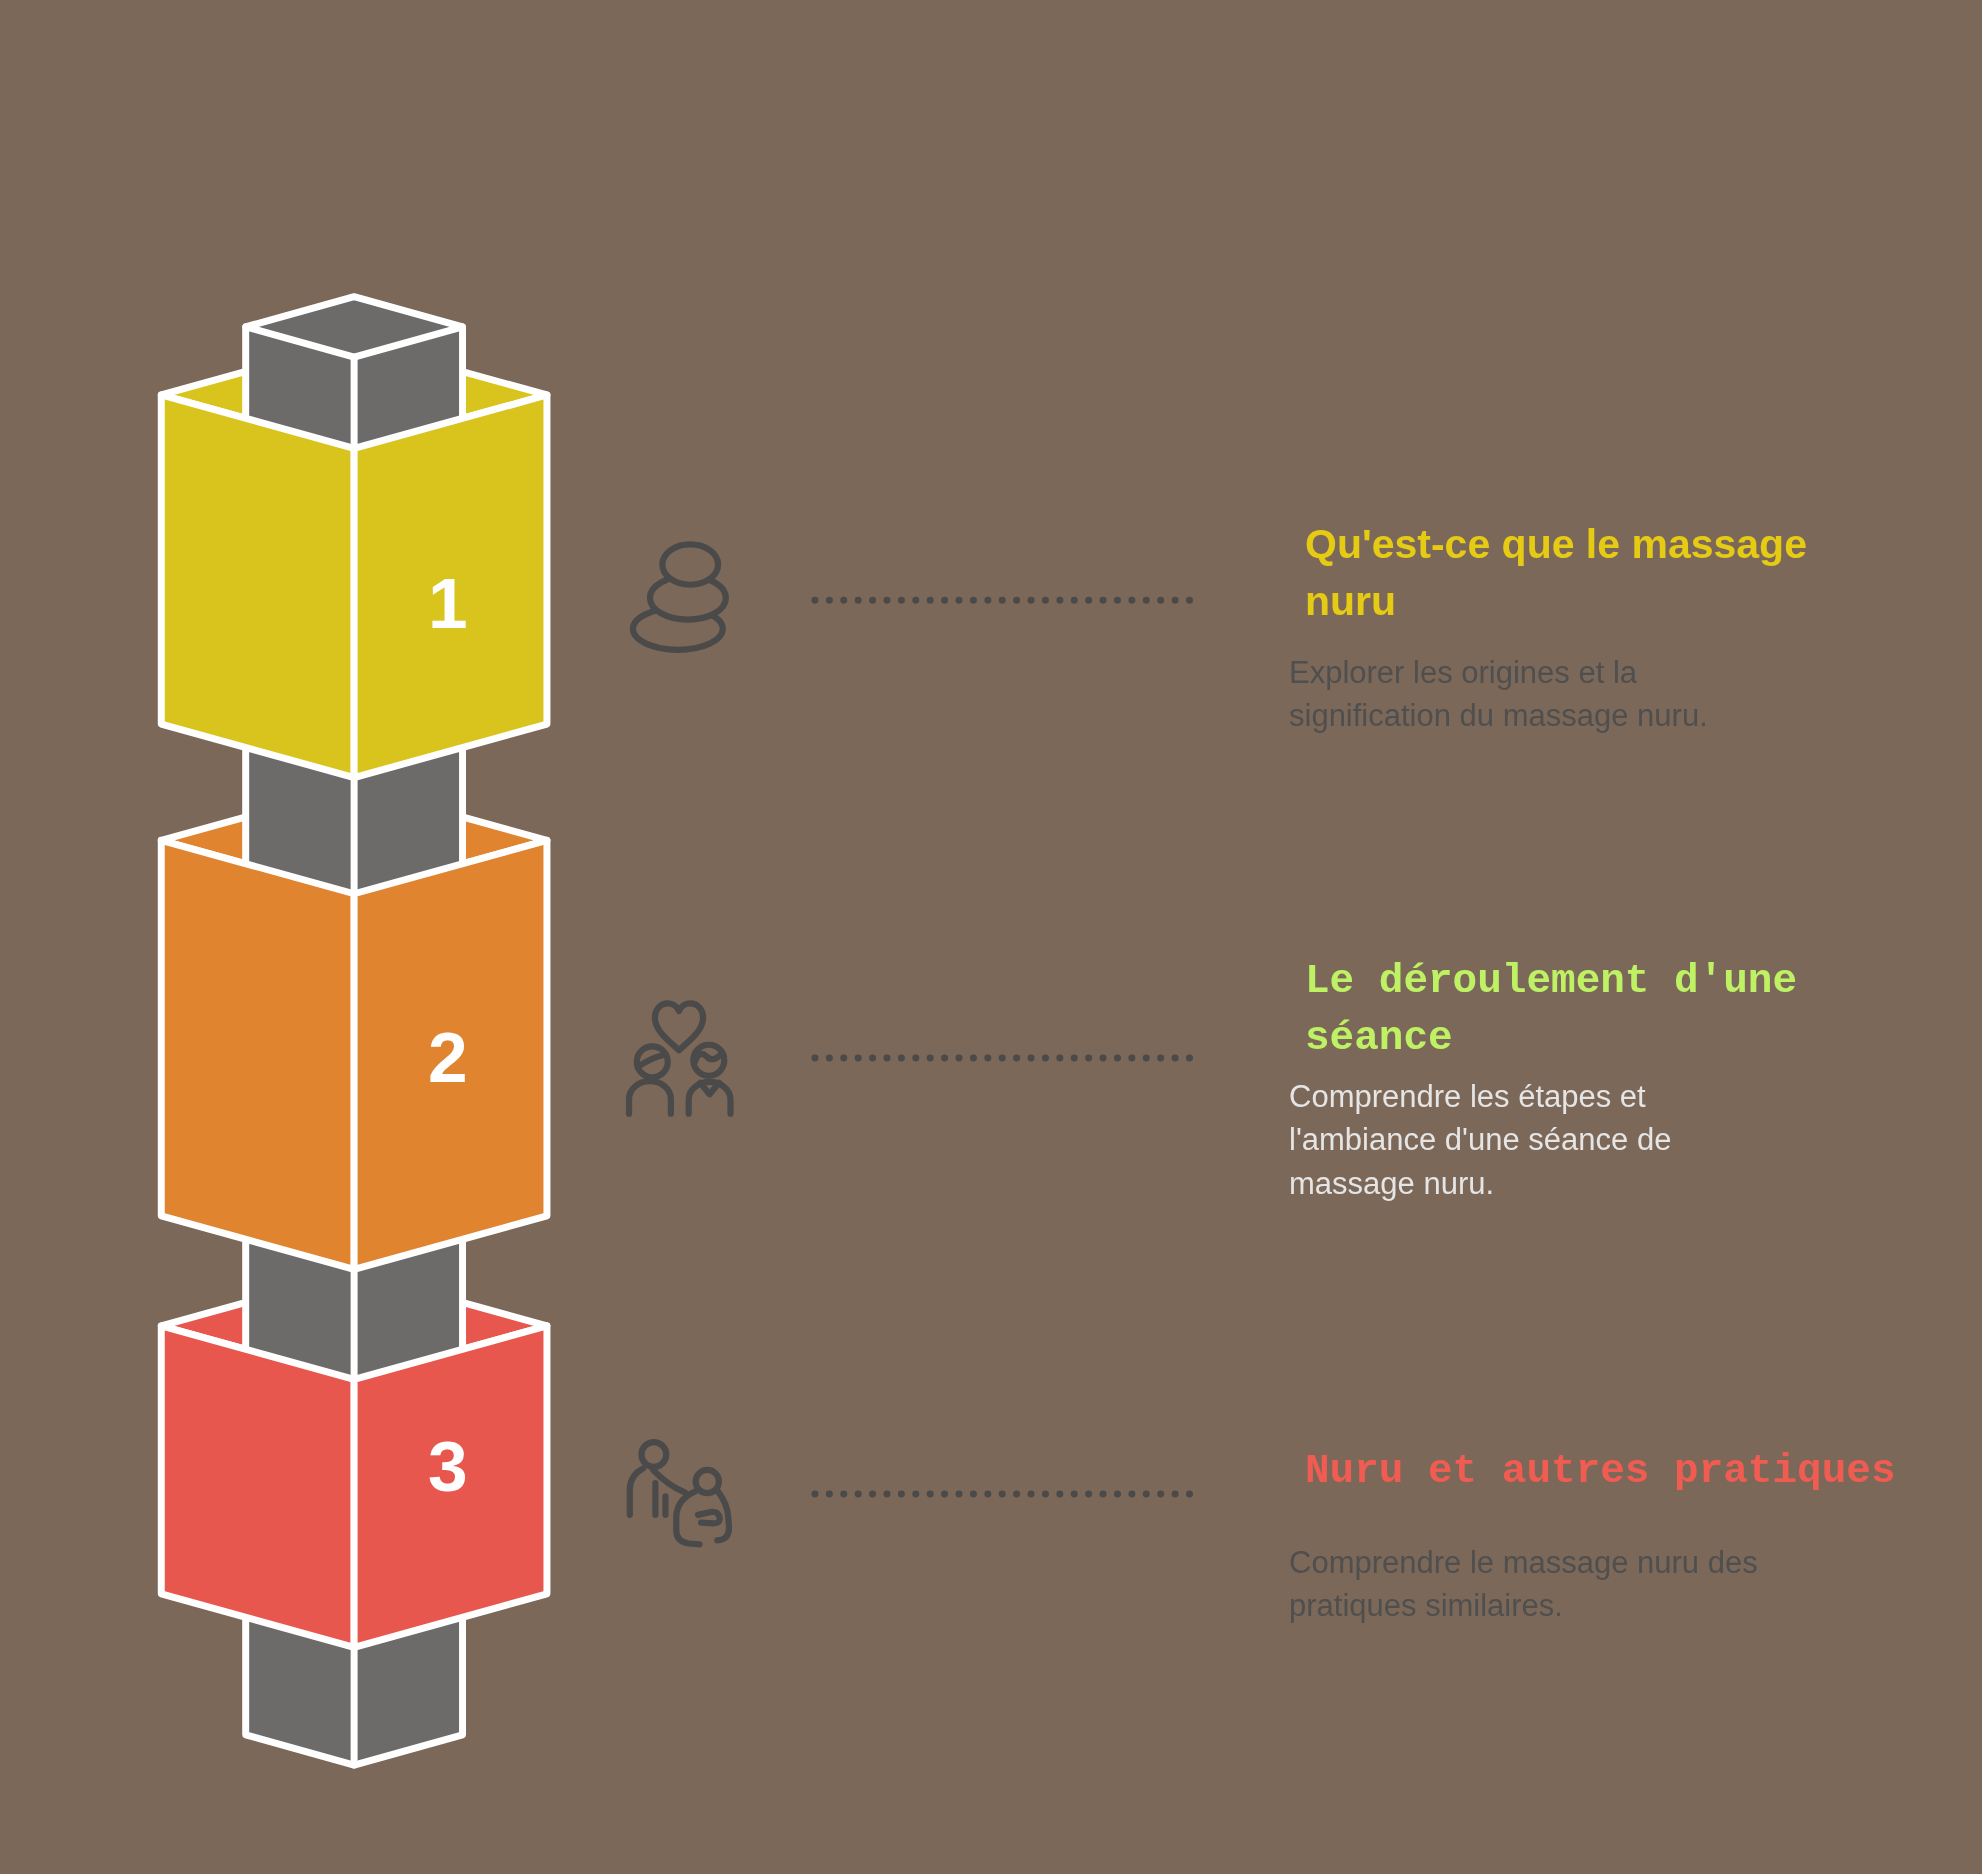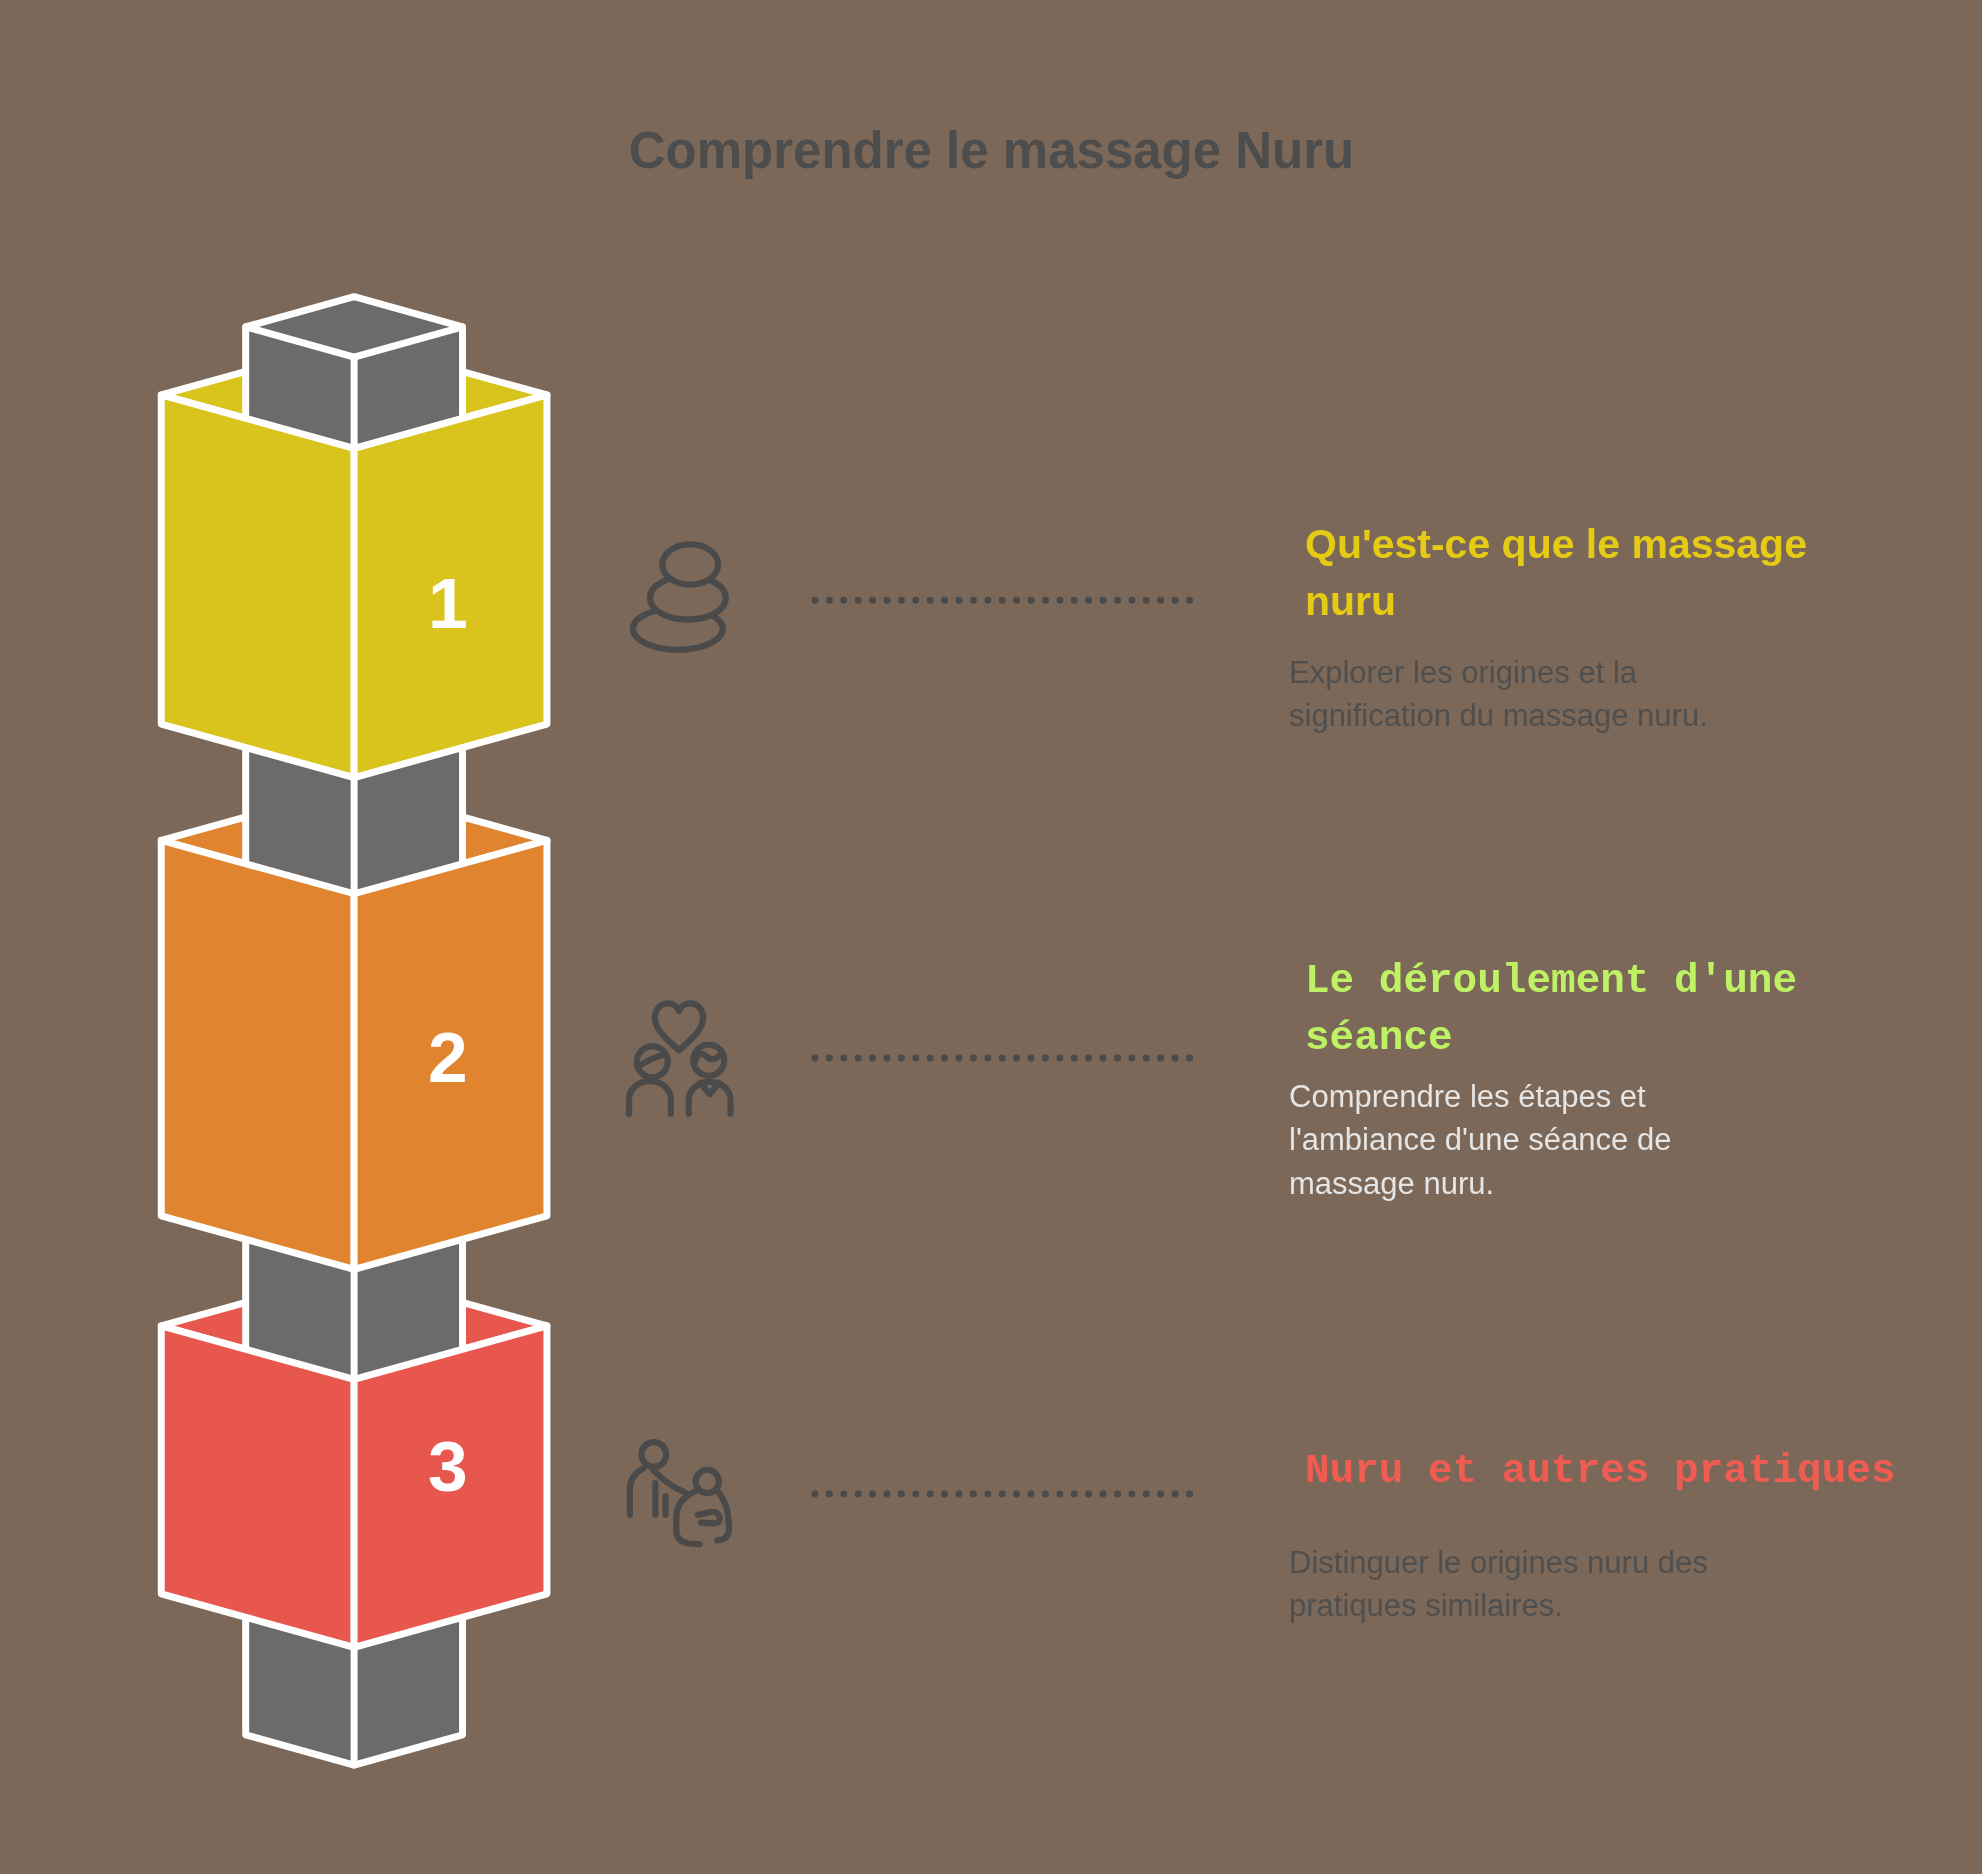--- a/index.html
+++ b/index.html
@@ -24,21 +24,20 @@
   .edge-line{stroke:#ffffff;stroke-width:9;stroke-linecap:round;stroke-linejoin:round;fill:none;}
   .icon{fill:none;stroke-width:8;stroke-linecap:round;stroke-linejoin:round;}
   .dotted{stroke-width:9;stroke-linecap:round;stroke-dasharray:0.1 18.5;fill:none;}
   .cube-number{font-family:"Liberation Sans",sans-serif;font-size:92px;font-weight:bold;text-anchor:middle;}
 </style>
 </head>
 <body>
 
 <div id="canvas" style="background: rgb(124, 104, 88);">
 
-  <h1 class="page-title" style="color: rgb(77, 77, 77);">Comprendre le massage Nuru</h1>
 
   <svg id="tower-svg" width="1983" height="1875" viewBox="0 0 2560 2421">
 
     <polygon class="edge" points="208,510 457,441 706,510 457,579" fill="#d9c41e"></polygon>
     <polygon class="edge" points="208,1085 457,1016 706,1085 457,1154" fill="#e08430"></polygon>
     <polygon class="edge" points="208,1712 457,1643 706,1712 457,1781" fill="#e8574e"></polygon>
 
     <polygon class="edge" points="317,422 457,383 597,422 597,2240 457,2279 317,2240" fill="#6d6a6a"></polygon>
     <path class="edge-line" d="M317,422 L457,461 L597,422"></path>
     <path class="edge-line" d="M457,461 L457,2279"></path>
@@ -100,17 +99,17 @@
   <p class="step-desc" style="top: 635px; color: rgb(79, 79, 79); margin-top: 16px;">Explorer les origines et la
 signification du massage nuru.</p>
 
   <h2 class="step-title" style="top: 937px; color: #bef264; font-family: Liberation Mono, monospace;">Le déroulement d'une
 séance</h2>
   <p class="step-desc" style="top: 1075px; color: #e5e5e5;">Comprendre les étapes et
 l'ambiance d'une séance de
 massage nuru.</p>
 
   <h2 class="step-title" style="top: 1427px; color: rgb(240, 92, 82); font-family: Liberation Mono, monospace;">Nuru et autres pratiques</h2>
-  <p class="step-desc" style="top: 1541px; color: rgb(79, 79, 79);">Distinguer le origines nuru des
+  <p class="step-desc" style="top: 1541px; color: rgb(79, 79, 79);">Comprendre le massage nuru des
 pratiques similaires.</p>
 
 </div>
 
 
 </body></html>

